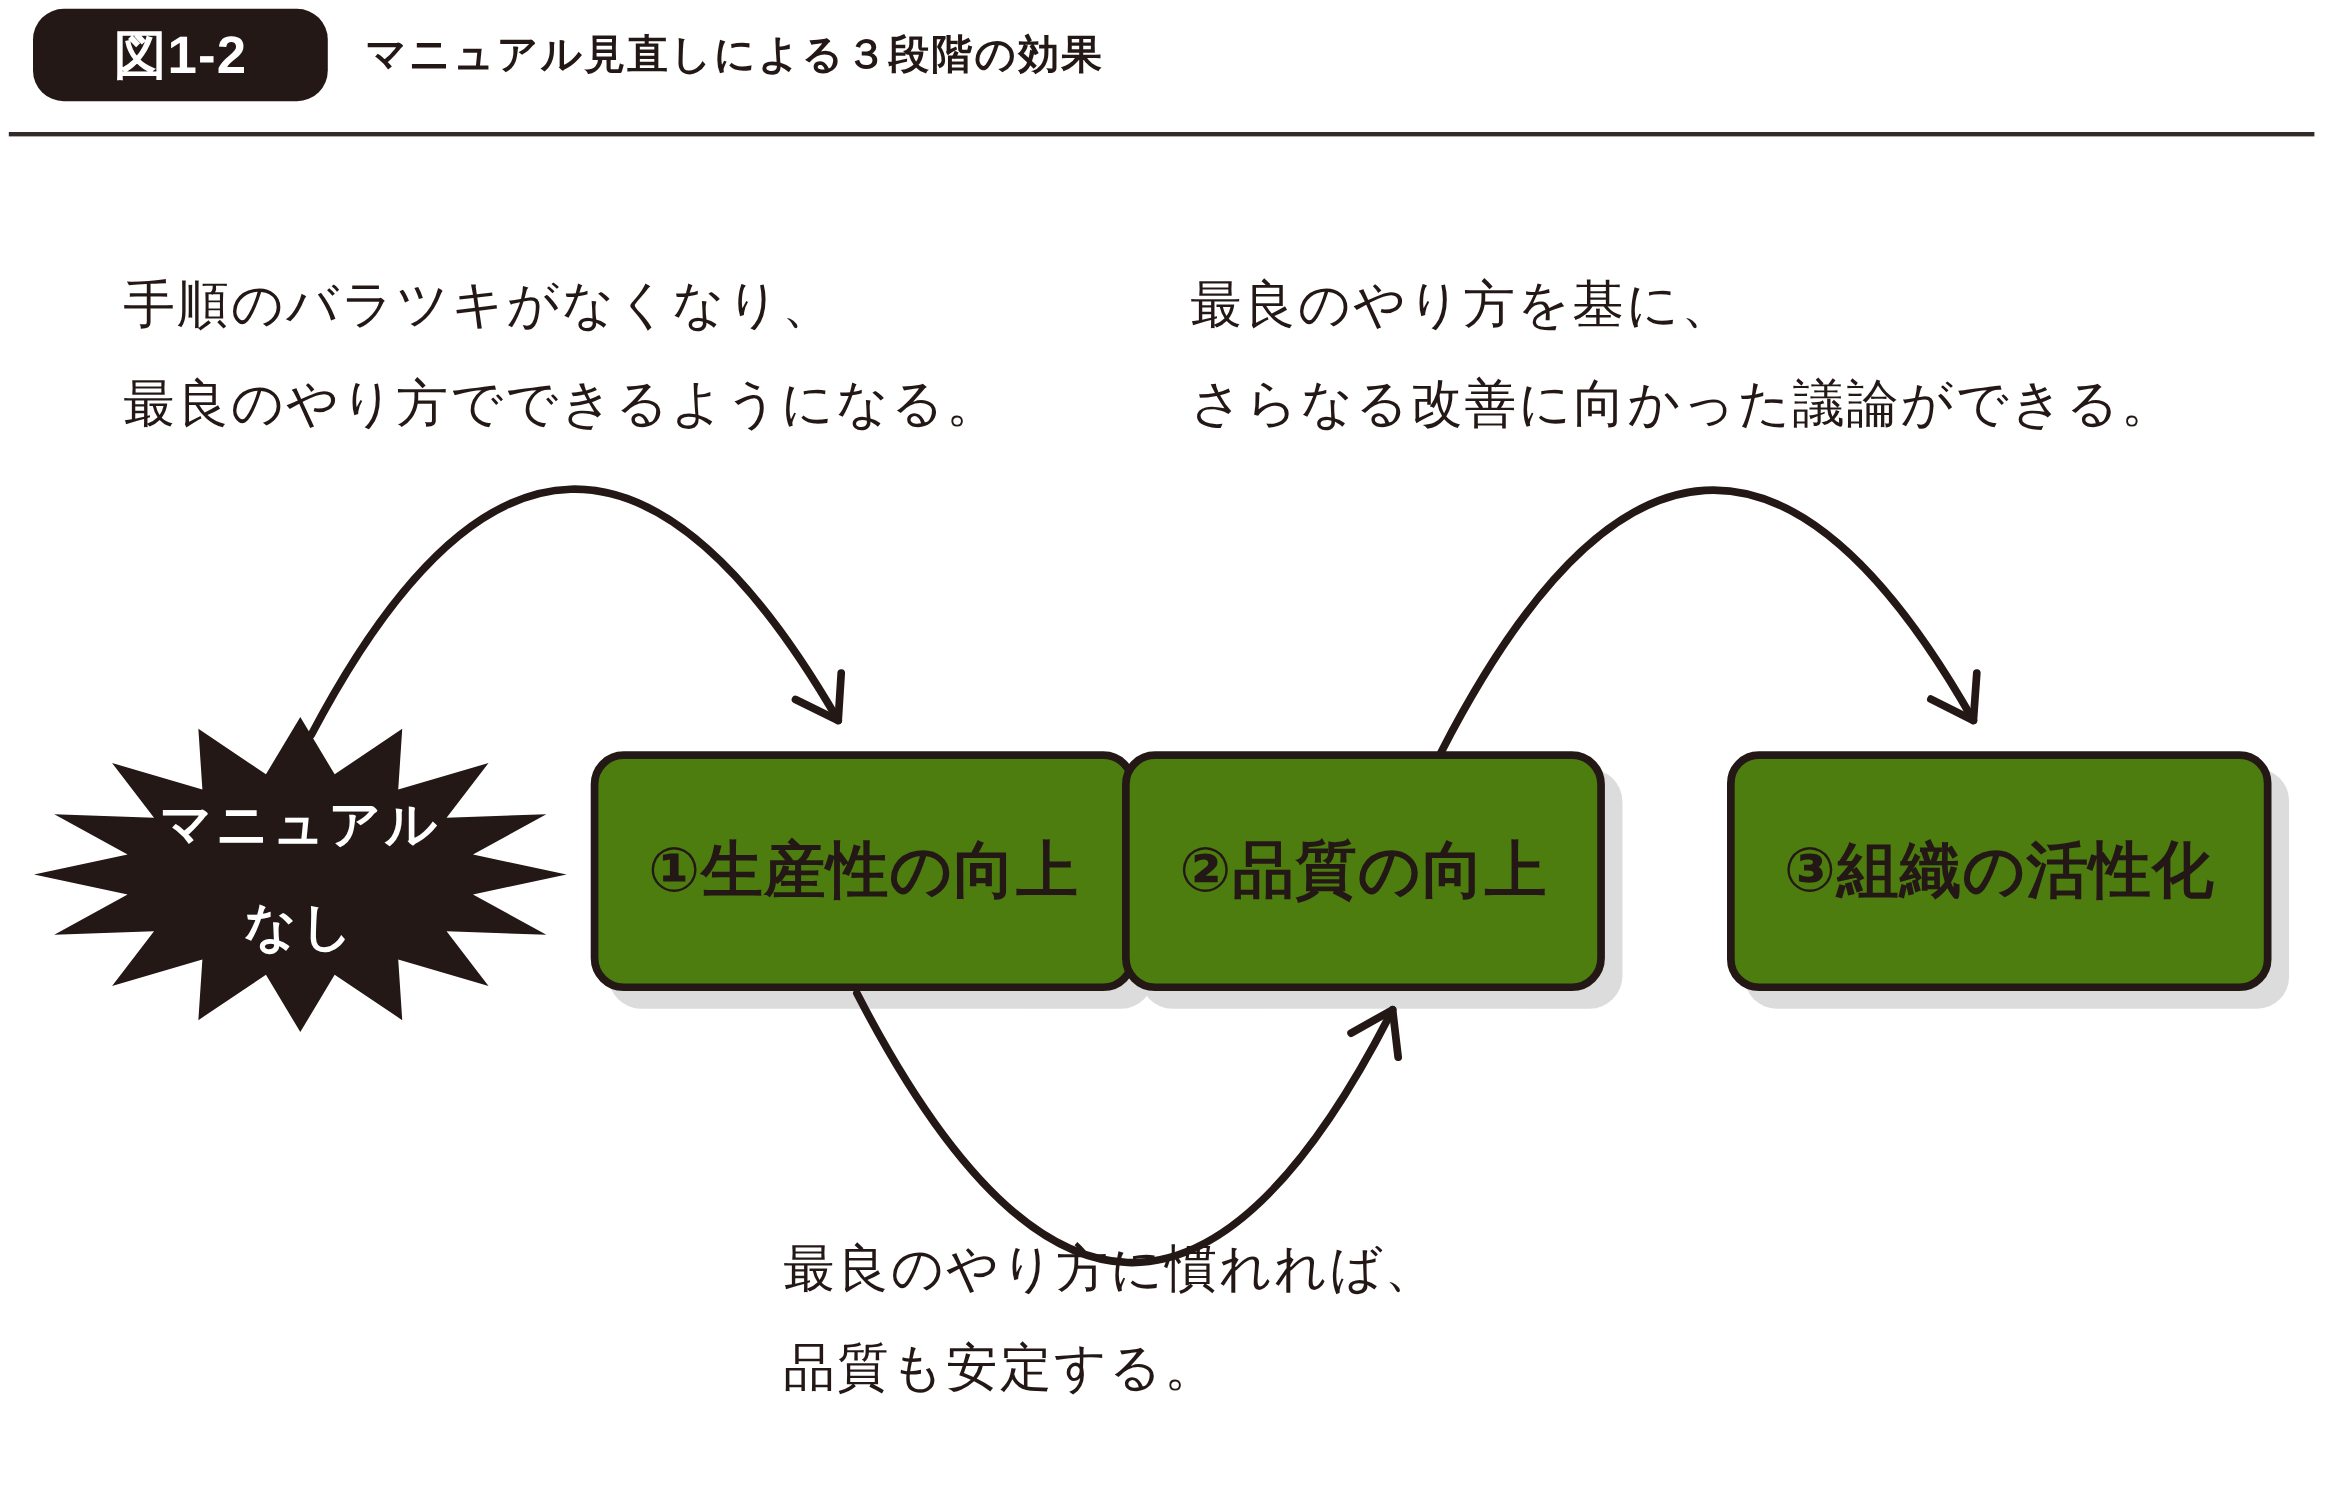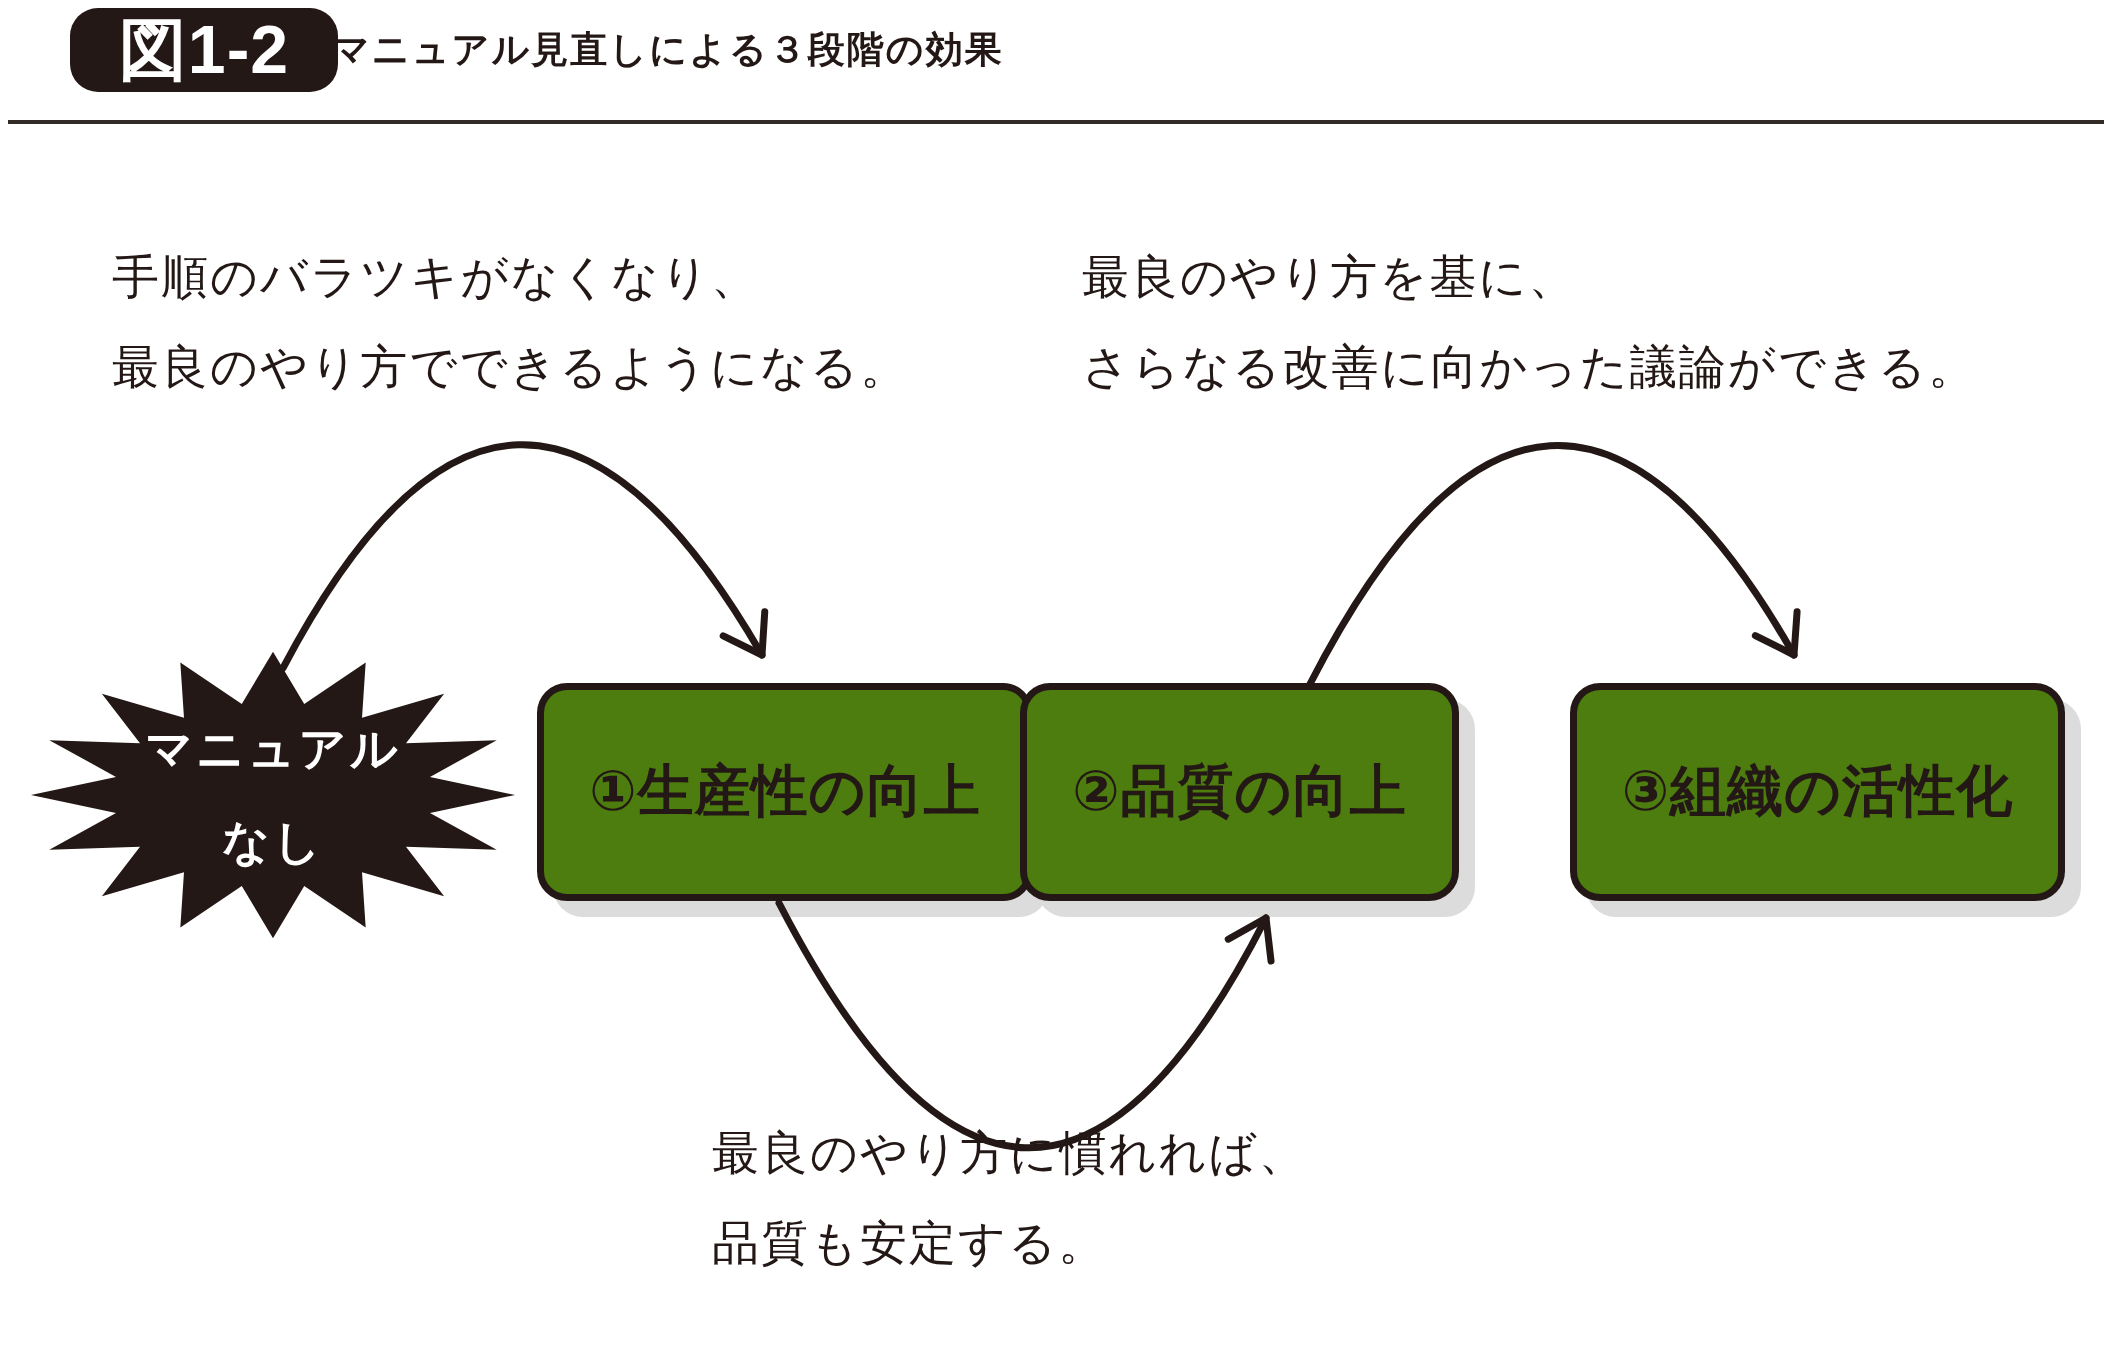--- a/index.html
+++ b/index.html
@@ -15,23 +15,22 @@
 
   
   .fig-badge {
     position: absolute;
     left: 30px; top: 8px;
     width: 268px; height: 84px;
     background: #231815;
     border-radius: 28px;
     display: flex; align-items: center; justify-content: center;
     color: #ffffff;
-    font-size: 68px; font-weight: 700;
+    font-size: 48px; font-weight: 700;
     letter-spacing: 1px;
-    margin-left: 40px;
   }
   .fig-title {
     position: absolute;
     left: 332px; top: 8px;
     height: 84px;
     display: flex; align-items: center;
     font-size: 37px; font-weight: 700;
     letter-spacing: 2px;
   }
   .header-rule {
@@ -85,21 +84,21 @@
     border-radius: 30px;
     box-shadow: 16px 16px 0 0 #dcdcdc;
     box-sizing: border-box;
     display: flex; align-items: center; justify-content: center;
     font-size: 56px; font-weight: 700;
     letter-spacing: 1px;
     white-space: nowrap;
   }
   .stage-1 { left: 537px;  width: 496px; }
   .stage-2 { left: 1020px; width: 439px; }
-  .stage-3 { left: 1570px; width: 495px; }
+  .stage-3 { left: 1570px; width: 495px; border-radius: 29px; }
 
   
   .arrows {
     position: absolute;
     left: 0; top: 0;
     width: 2114px; height: 1352px;
     pointer-events: none;
   }
 </style>
 </head>

